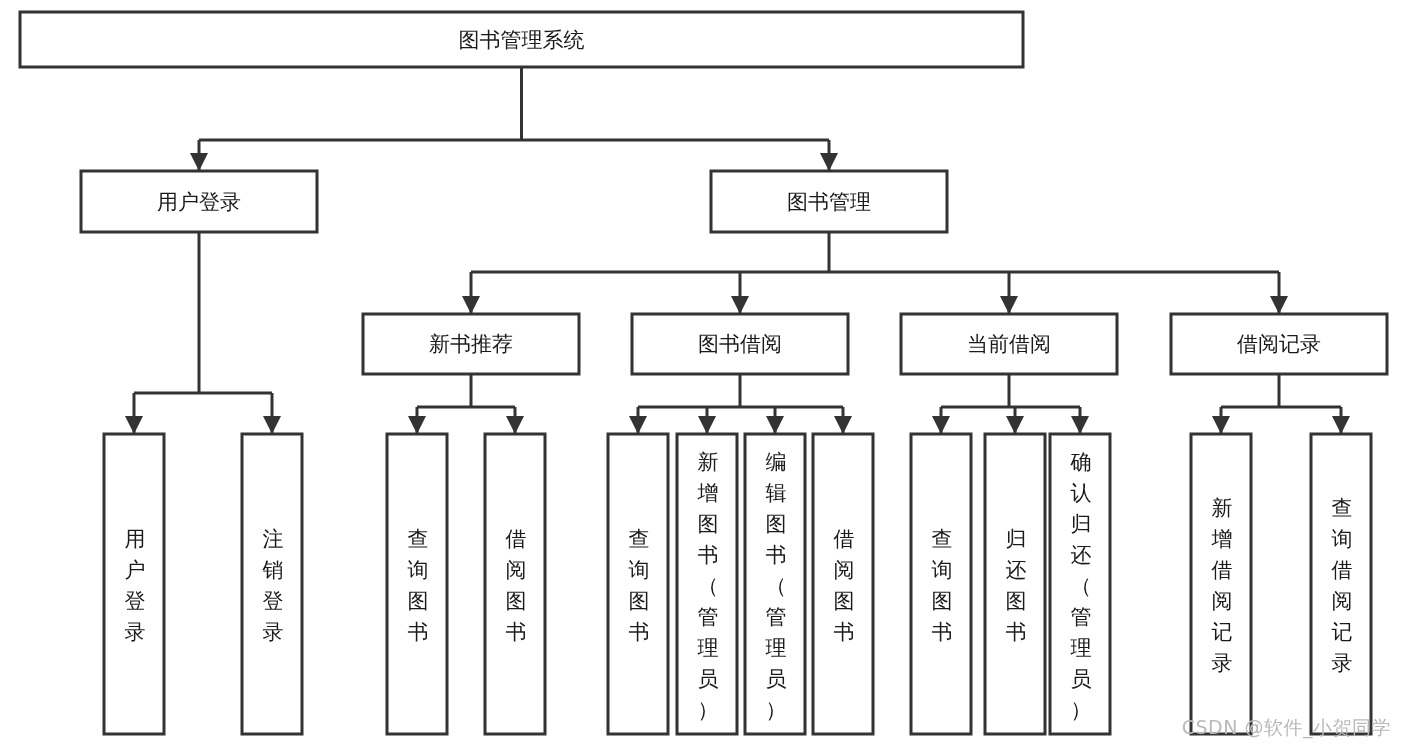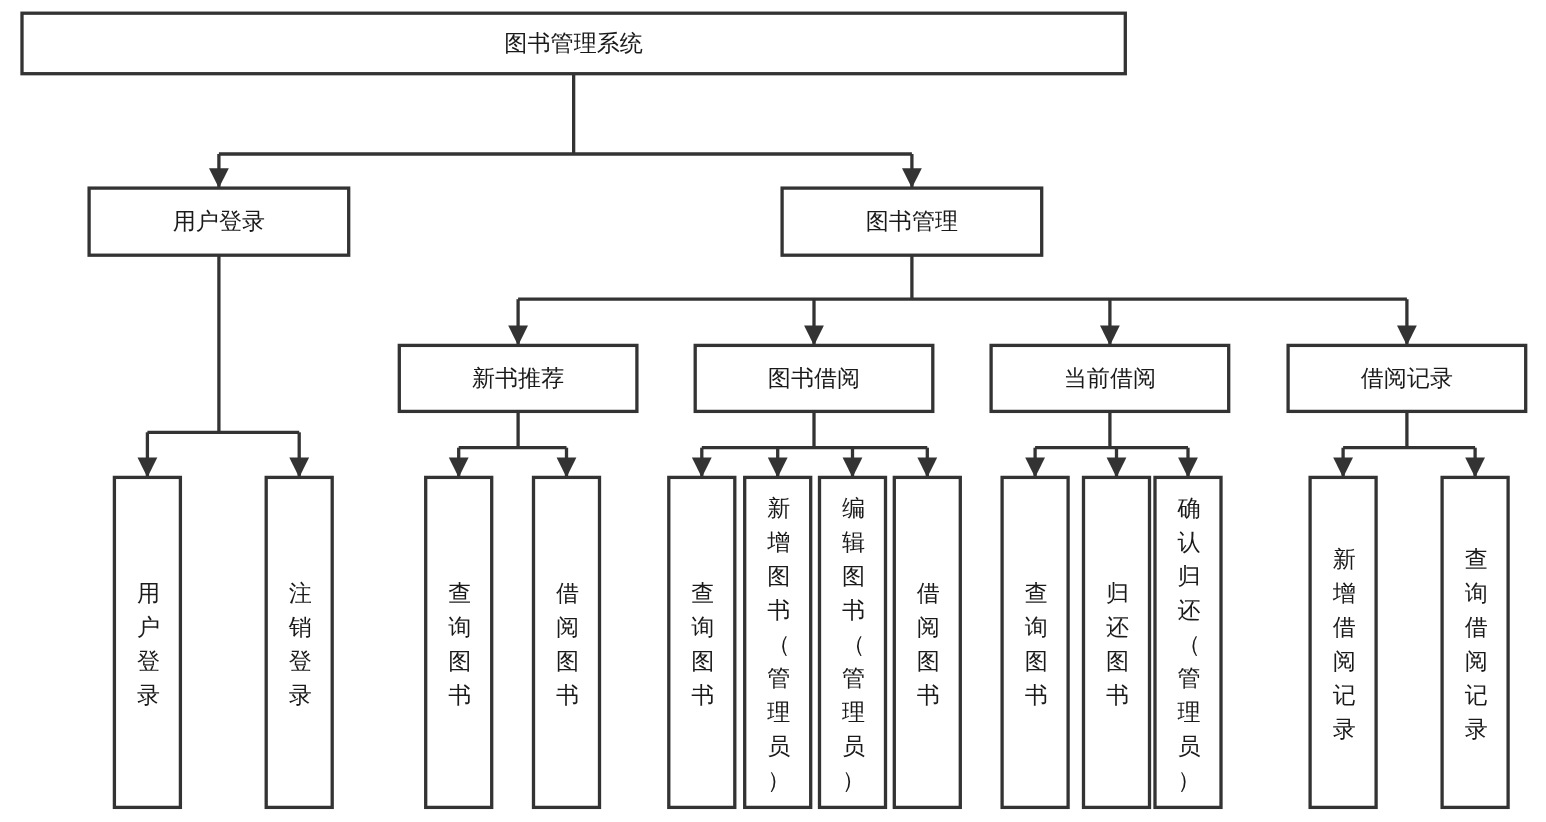--- a/index.html
+++ b/index.html
@@ -199,13 +199,14 @@
         <g>
           <rect x="1191" y="434" width="60" height="300" class="node-rect"></rect>
           <text x="1222" y="515.18" class="node-label-vertical"><tspan x="1222" dy="0">新</tspan><tspan x="1222" dy="31">增</tspan><tspan x="1222" dy="31">借</tspan><tspan x="1222" dy="31">阅</tspan><tspan x="1222" dy="31">记</tspan><tspan x="1222" dy="31">录</tspan></text>
         </g>
         <g>
           <rect x="1311" y="434" width="60" height="300" class="node-rect"></rect>
           <text x="1342" y="515.18" class="node-label-vertical"><tspan x="1342" dy="0">查</tspan><tspan x="1342" dy="31">询</tspan><tspan x="1342" dy="31">借</tspan><tspan x="1342" dy="31">阅</tspan><tspan x="1342" dy="31">记</tspan><tspan x="1342" dy="31">录</tspan></text>
         </g>
       </g>
   </svg>
+  <div class="watermark">CSDN @软件_小贺同学</div>
 </div>
 
 </body></html>

